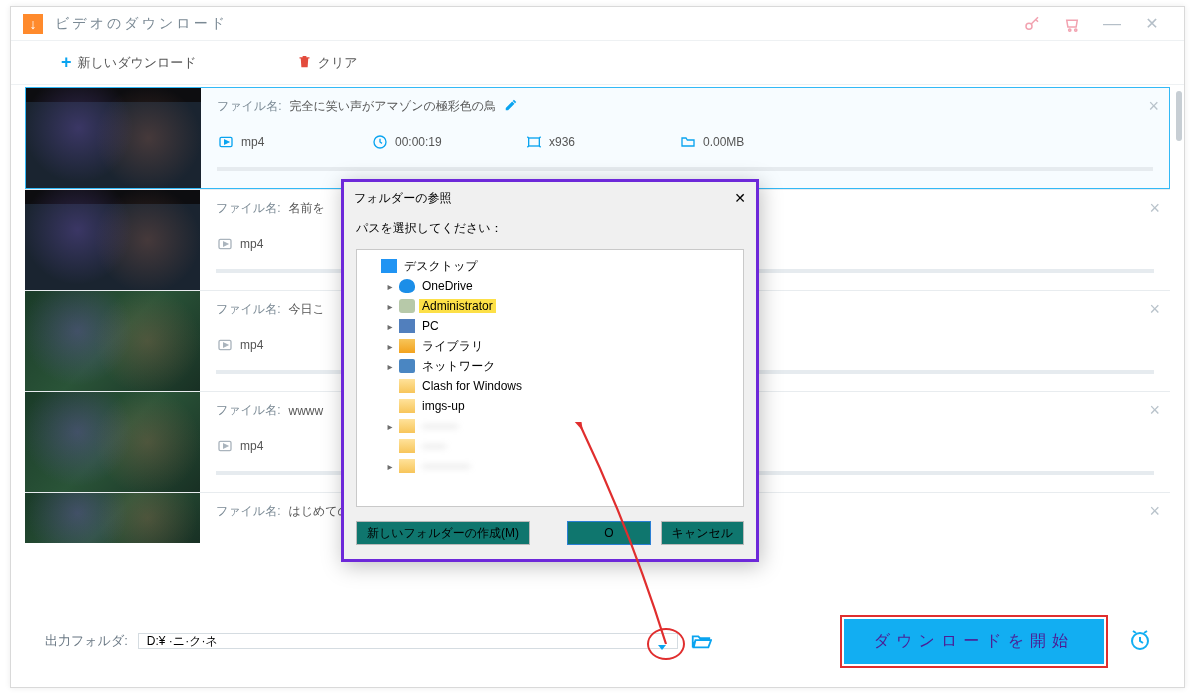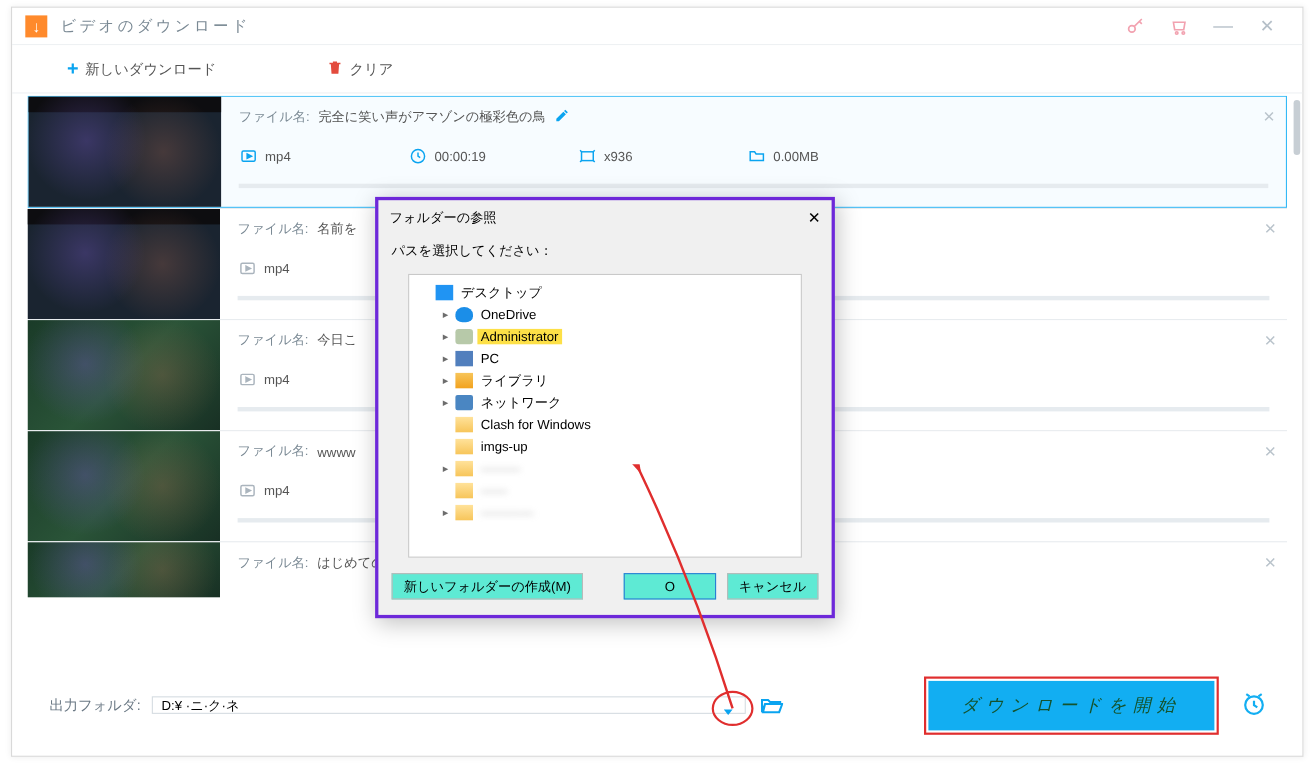--- a/index.html
+++ b/index.html
@@ -42,48 +42,48 @@
 .item .close-x { position: absolute; right: 10px; top: 8px; color: #b9c3cb; font-size: 18px; cursor: pointer; }
 
 .footer { position: absolute; left: 14px; right: 14px; bottom: 22px; height: 48px; display: flex; align-items: center; gap: 10px; }
 .footer .flabel { color: #6a7884; font-size: 13px; margin-left: 20px; }
 .path-field { flex: 0 0 540px; height: 16px; border: 1px solid #d5dce1; display: flex; align-items: center; padding: 0 8px; font-size: 12px; background: #fff; position: relative; }
 .dropdown-caret { position: absolute; right: 6px; top: 4px; width: 18px; height: 18px; display: flex; align-items: center; justify-content: center; }
 .dropdown-caret svg polygon { fill: #0aa4f0; }
 .caret-ring { position: absolute; right: -8px; top: -6px; width: 38px; height: 32px; border: 2px solid #e02e2e; border-radius: 50%; pointer-events: none; }
 .folder-open { width: 26px; height: 26px; color: #0aa4f0; display: flex; align-items: center; justify-content: center; cursor: pointer; }
 .start-btn-wrap { margin-left: auto; border: 2px solid #e02e2e; padding: 2px; }
-.start-btn { background: #12aef2; color: #14532d; font-size: 16px; padding: 12px 30px; letter-spacing: 6px; cursor: pointer; border: none; font-style: italic; }
+.start-btn { background: #12aef2; color: #4c1d95; font-size: 16px; padding: 12px 30px; letter-spacing: 6px; cursor: pointer; border: none; }
 .alarm { width: 26px; height: 26px; margin-left: 10px; margin-right: 16px; }
 
 
 .modal { position: absolute; left: 330px; top: 172px; width: 418px; background: #f0f0f0; border: 3px solid #6d28d9; box-shadow: 2px 4px 20px rgba(0,0,0,.25); z-index: 50; }
 .modal .mtitle { height: 32px; display: flex; align-items: center; padding: 0 10px; font-size: 12px; }
 .modal .mtitle .spacer { flex: 1; }
 .modal .mtitle .mclose { font-size: 14px; cursor: pointer; }
 .modal .minstr { padding: 6px 12px 12px; font-size: 12px; }
-.modal .tree-box { margin: 0 27px; background: #fff; border: 1px solid #c9c9c9; height: 258px; padding: 6px 6px; font-size: 12px; overflow: hidden; }
+.modal .tree-box { margin: 0 12px; background: #fff; border: 1px solid #c9c9c9; height: 258px; padding: 6px 6px; font-size: 12px; overflow: hidden; }
 .tree-row { display: flex; align-items: center; height: 20px; gap: 4px; padding-left: 4px; }
 .tree-row.sel span.tlabel { background: #fde047; }
 .expand { width: 10px; display: inline-flex; justify-content: center; color: #6d6d6d; font-size: 10px; }
 .expand.hidden { visibility: hidden; }
 .ticon { width: 16px; height: 14px; display: inline-block; }
 .ticon.desktop { background:#2094f3; }
 .ticon.cloud { background: radial-gradient(circle,#1b8ee8 40%,#1b8ee8 41%); border-radius: 50% 50% 40% 40%; }
 .ticon.user { background:#b7c9a9; border-radius: 3px; }
 .ticon.pc { background:#517fbd; }
 .ticon.lib { background: linear-gradient(#f7c55a,#f2a21e); }
 .ticon.net { background:#4a86c2; border-radius: 2px; }
 .ticon.folder { background: linear-gradient(#ffe29a,#f7c55a); }
 .tlabel { padding: 0 3px; }
 .indent1 { padding-left: 22px; }
 .tblur { filter: blur(3px); color:#999; }
 
 .modal .mbuttons { display: flex; gap: 10px; padding: 14px 12px 14px; align-items: center; }
-.mbtn { height: 24px; background: #5eead4; border: 1px solid #b9b9b9; font-size: 12px; padding: 0 10px; cursor: pointer; }
+.mbtn { height: 24px; background: #0f766e; border: 1px solid #b9b9b9; font-size: 12px; padding: 0 10px; cursor: pointer; }
 .mbtn.ok { border: 1px solid #2a7fd4; padding: 0 36px; margin-left: auto; }
 
 
 .arrow { position: absolute; left: 560px; top: 415px; width: 130px; height: 230px; z-index: 60; pointer-events: none; }
 
 </style>
 </head>
 <body>
 
 <div class="window">

